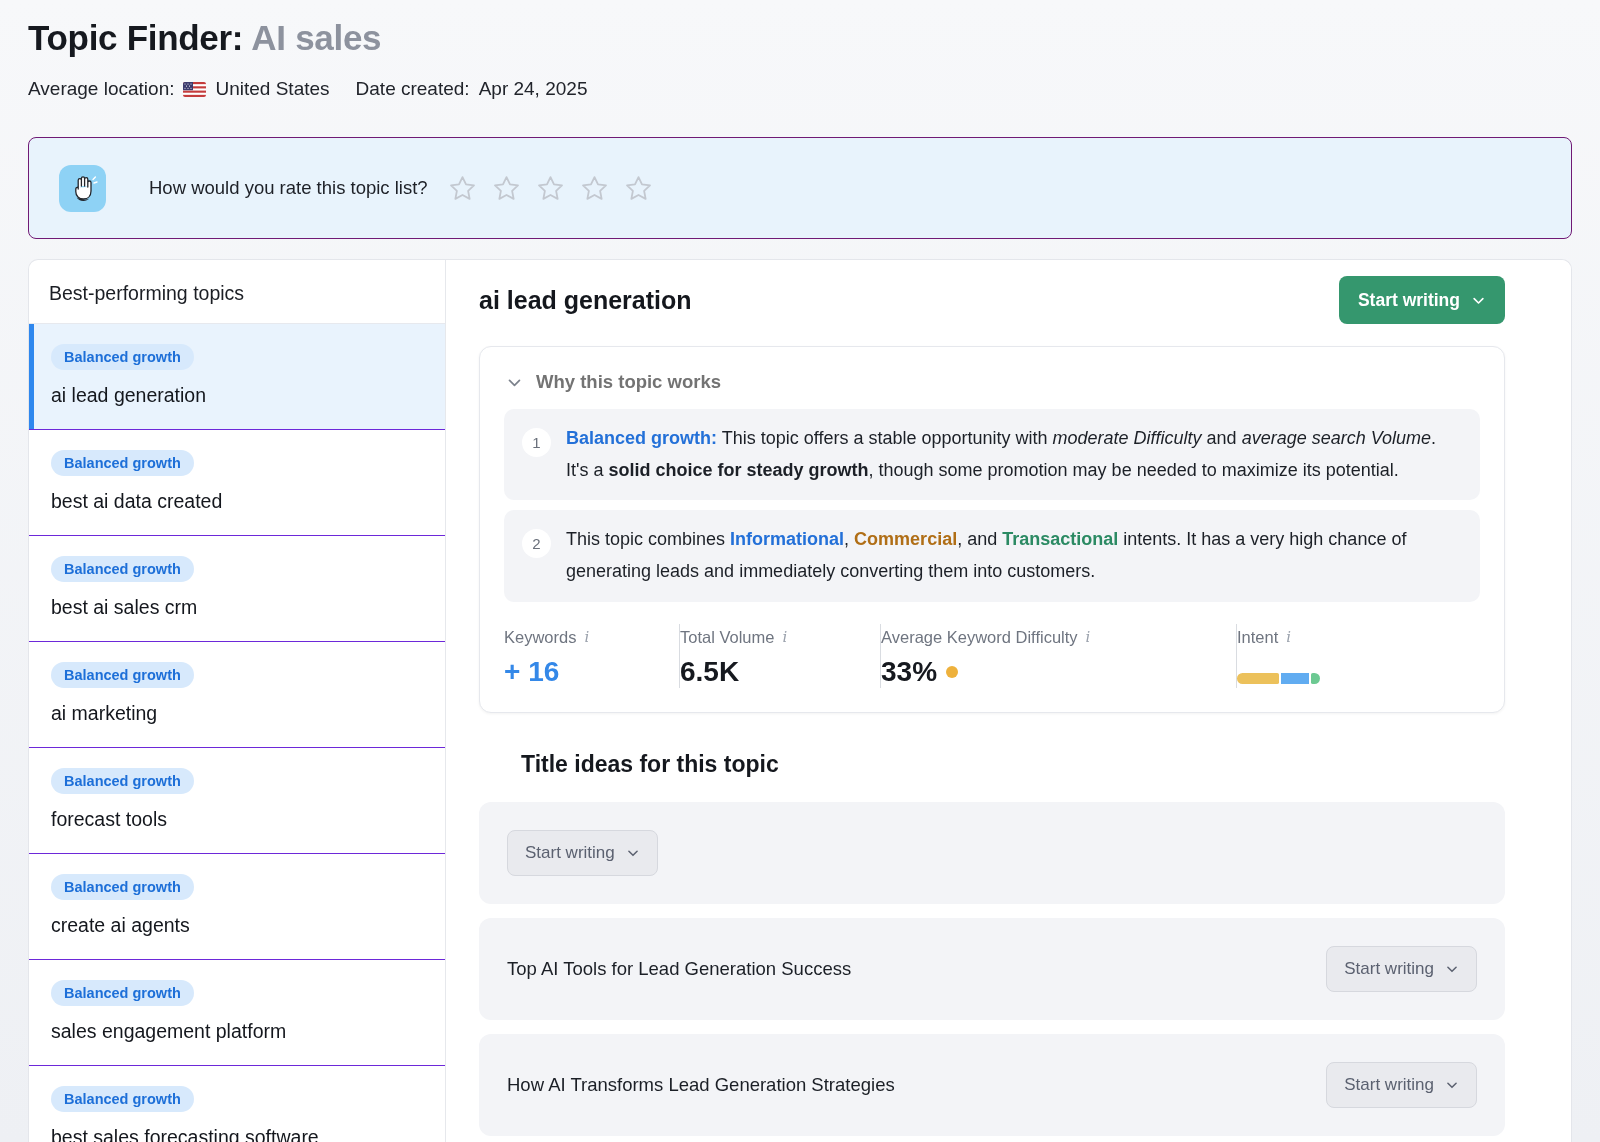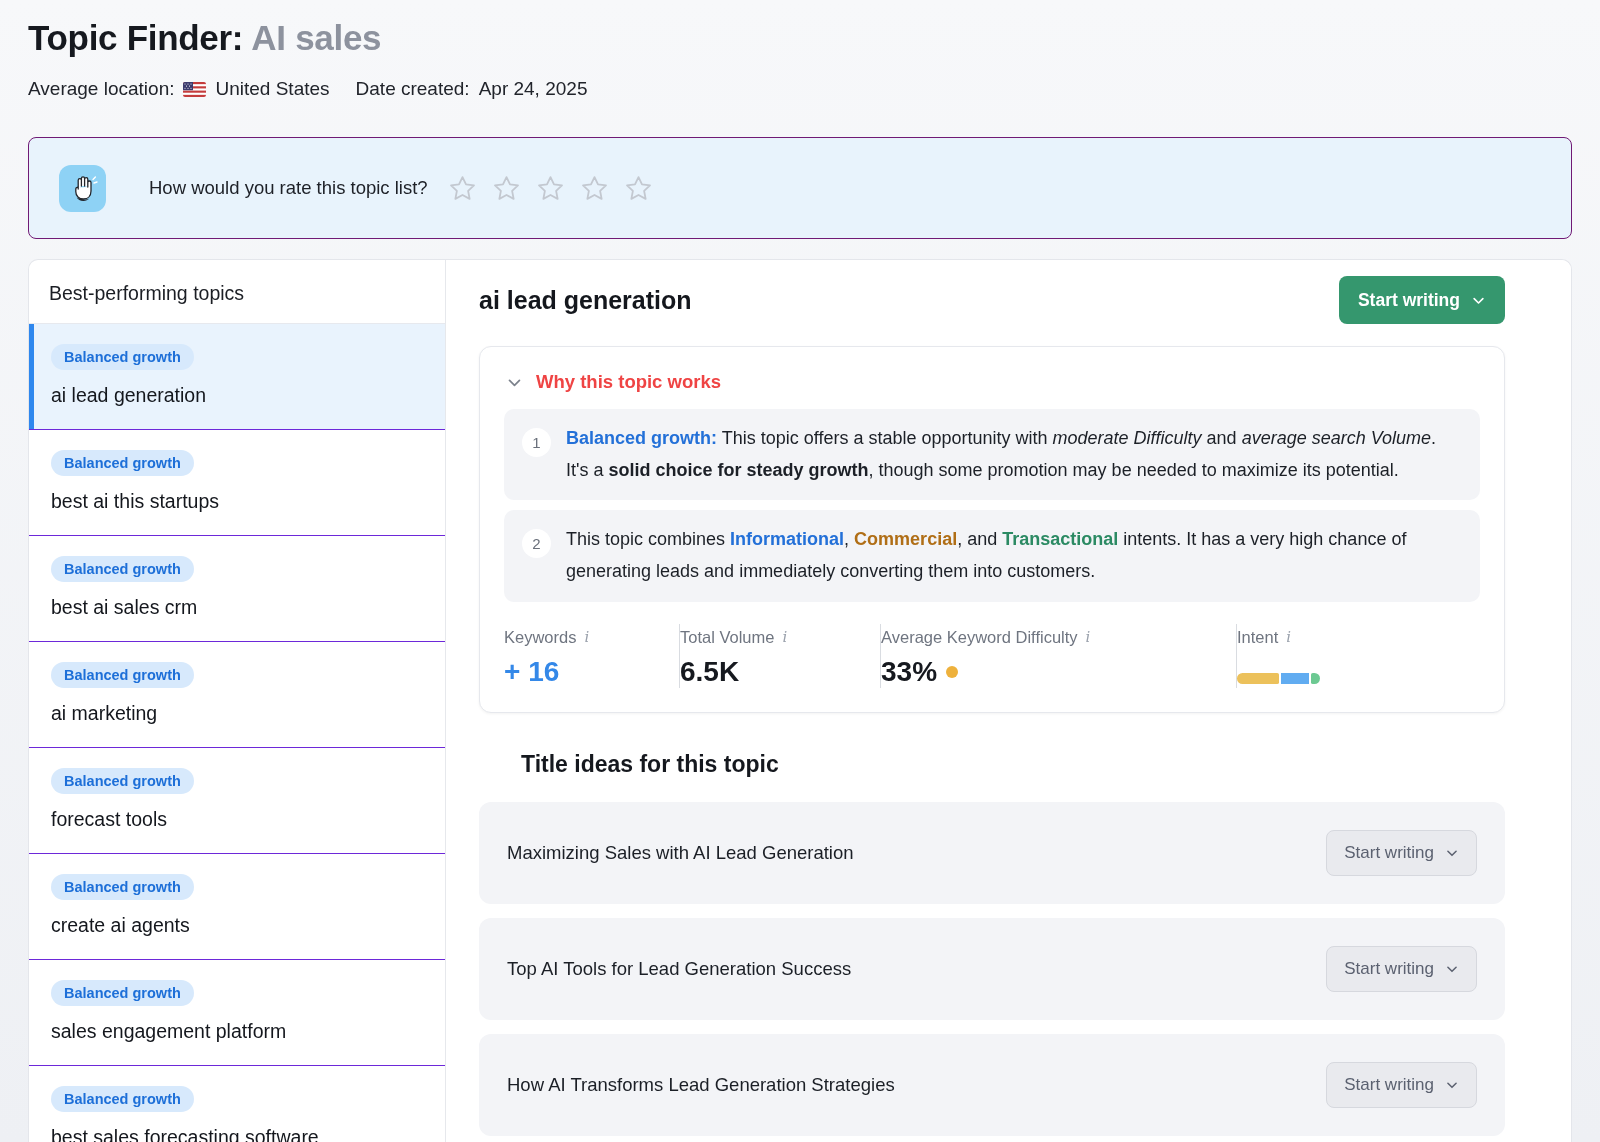--- a/index.html
+++ b/index.html
@@ -50,21 +50,21 @@
   .detail { flex:1; padding:16px 66px 0 33px; background:#fff; border-radius:0 10px 0 0; }
   .detail-head { display:flex; align-items:center; justify-content:space-between; margin-bottom:22px; }
   .detail-title { font-size:25px; font-weight:700; color:#14171d; }
   .btn-green { display:inline-flex; align-items:center; gap:11px; height:48px; padding:0 19px;
     border:none; border-radius:8px; background:#35976e; color:#fff; font-size:17.5px;
     font-weight:700; font-family:inherit; cursor:pointer; }
 
   .why-card { background:#fff; border:1px solid #e6e8ed; border-radius:12px;
     padding:20px 24px 24px 24px; box-shadow:0 1px 3px rgba(20,23,28,.05); }
   .why-head { display:flex; align-items:center; gap:13px; padding:4px 0 0 2px; margin-bottom:16px; cursor:pointer; }
-  .why-title { font-size:18.5px; font-weight:700; color:#ef4444; }
+  .why-title { font-size:18.5px; font-weight:700; color:#737373; }
   .reason { background:#f3f4f7; border-radius:10px; padding:14px 18px; display:flex; gap:15px; }
   .reason + .reason { margin-top:10px; }
   .reason-num { width:29px; height:29px; flex:0 0 29px; border-radius:50%; background:#fff;
     color:#6a707b; font-size:15px; display:flex; align-items:center; justify-content:center; margin-top:5px; }
   .reason-text { font-size:18px; line-height:1.76; color:#1c2027; }
   .reason-text .bold { font-weight:700; }
   .reason-text .italic { font-style:italic; }
   .reason-text .bold-blue { font-weight:700; color:#2370d8; }
   .reason-text .bold-orange { font-weight:700; color:#b06e16; }
   .reason-text .bold-green { font-weight:700; color:#2b8a63; }
@@ -182,21 +182,21 @@
       <div class="sidebar-header">Best-performing topics</div>
       <div>
 
           <div class="topic-item selected">
             <span class="badge">Balanced growth</span>
             <div class="topic-label">ai lead generation</div>
           </div>
 
           <div class="topic-item">
             <span class="badge">Balanced growth</span>
-            <div class="topic-label">best ai this startups</div>
+            <div class="topic-label">best ai data created</div>
           </div>
 
           <div class="topic-item">
             <span class="badge">Balanced growth</span>
             <div class="topic-label">best ai sales crm</div>
           </div>
 
           <div class="topic-item">
             <span class="badge">Balanced growth</span>
             <div class="topic-label">ai marketing</div>
@@ -298,21 +298,20 @@
               </div>
           </div>
         </div>
       </div>
 
       <div class="ideas-header">Title ideas for this topic</div>
 
       <div>
 
           <div class="idea-card">
-            <span class="idea-title">Maximizing Sales with AI Lead Generation</span>
             <button class="btn-gray">
               <span>Start writing</span>
               <span class="chev">
                 <svg width="14" height="14" viewBox="0 0 24 24" fill="none" stroke="#5b6170" stroke-width="2.6" stroke-linecap="round" stroke-linejoin="round">
                   <path d="M5 9l7 7 7-7"></path>
                 </svg>
               </span>
             </button>
           </div>
 

